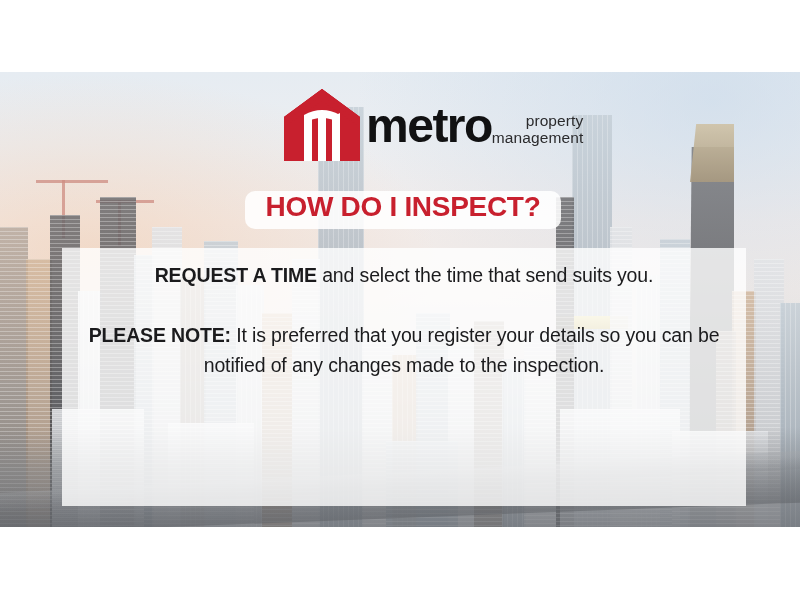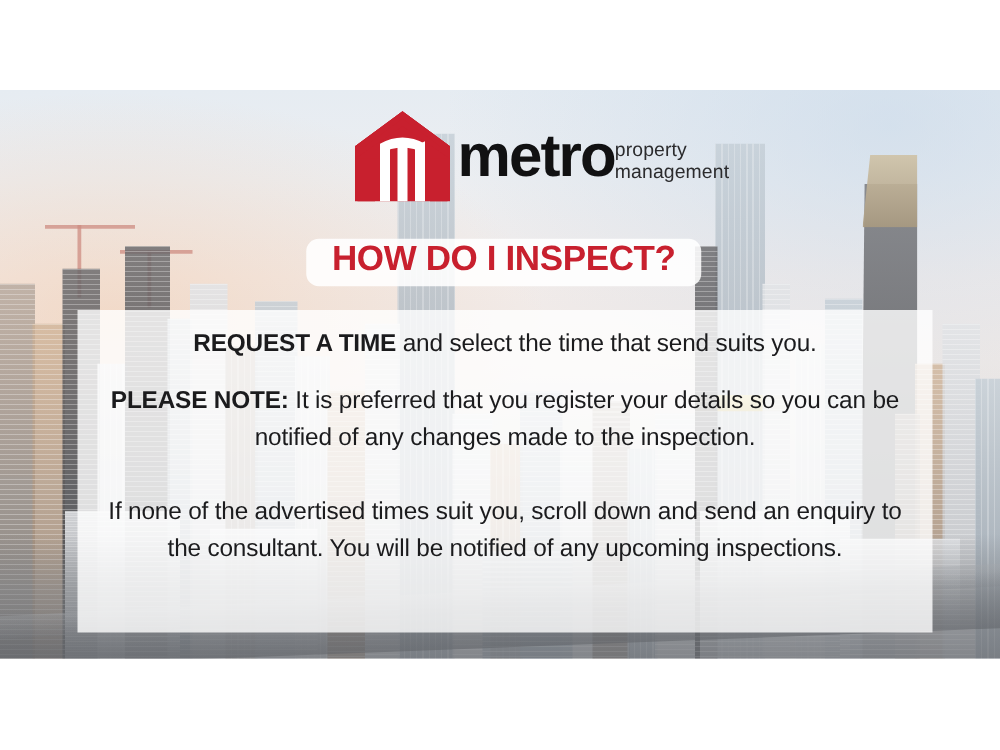--- a/index.html
+++ b/index.html
@@ -108,21 +108,21 @@
     margin-left:4px;
     display:flex; flex-direction:row;
     justify-content:center;
   }
   #logo-word {
     font-size:48px; font-weight:bold; line-height:.92;
     letter-spacing:-1.5px; color:#111112;
   }
   #logo-tag {
     font-size:15.5px; font-weight:normal; line-height:1.1;
-    letter-spacing:.1px; color:#2b2b2d; margin-top:8px;
+    letter-spacing:.1px; color:#2b2b2d; margin-top:8px;text-align:right;
   }
 
   
   #headline-band {
     position:absolute;
     left:245px; top:191px;
     width:316px; height:38px;
     background:rgba(255,255,255,.88);
     z-index:8;
     display:flex; align-items:flex-start; justify-content:center;border-radius:10px;
@@ -152,21 +152,21 @@
     text-align:center;
     color:#1b1b1d;
   }
   .para {
     font-size:19.5px;
     line-height:30px;
     letter-spacing:-.15px;
   }
   .para .lead { font-weight:bold; }
   #p1 { margin-top:4px; }
-  #p2 { margin-top:15px; }
+  #p2 { margin-top:30px; }
   #p3 { margin-top:29px; }
 </style>
 </head>
 <body>
 
 <div id="stage">
 
   <div id="photo">
     <div class="haze-warm"></div>
     <div class="haze-cool"></div>
@@ -269,19 +269,16 @@
   <div id="copy">
 
     <p class="para" id="p1">
       <span class="lead">REQUEST A TIME</span><span> and select the time that send suits you.</span>
     </p>
 
     <p class="para" id="p2">
       <span class="lead">PLEASE NOTE:</span><span> It is preferred that you register your details so you can be notified of any changes made to the inspection.</span>
     </p>
 
-    <p class="para" id="p3">
-      <span>If none of the advertised times suit you, scroll down and send an enquiry to the consultant. You will be notified of any upcoming inspections.</span>
-    </p>
 
   </div>
 
 </div>
 
 </body></html>

